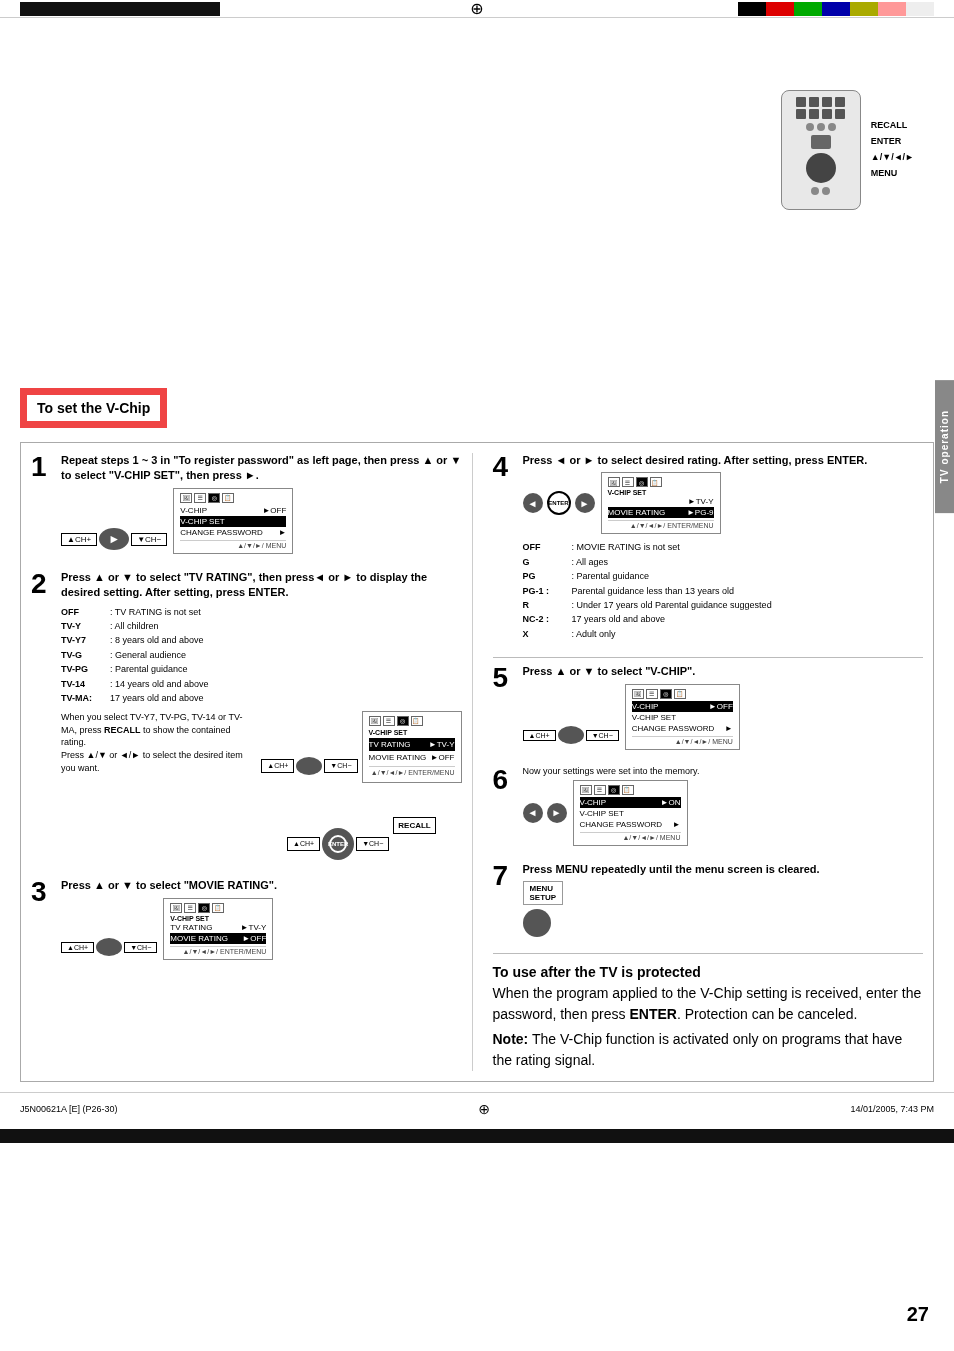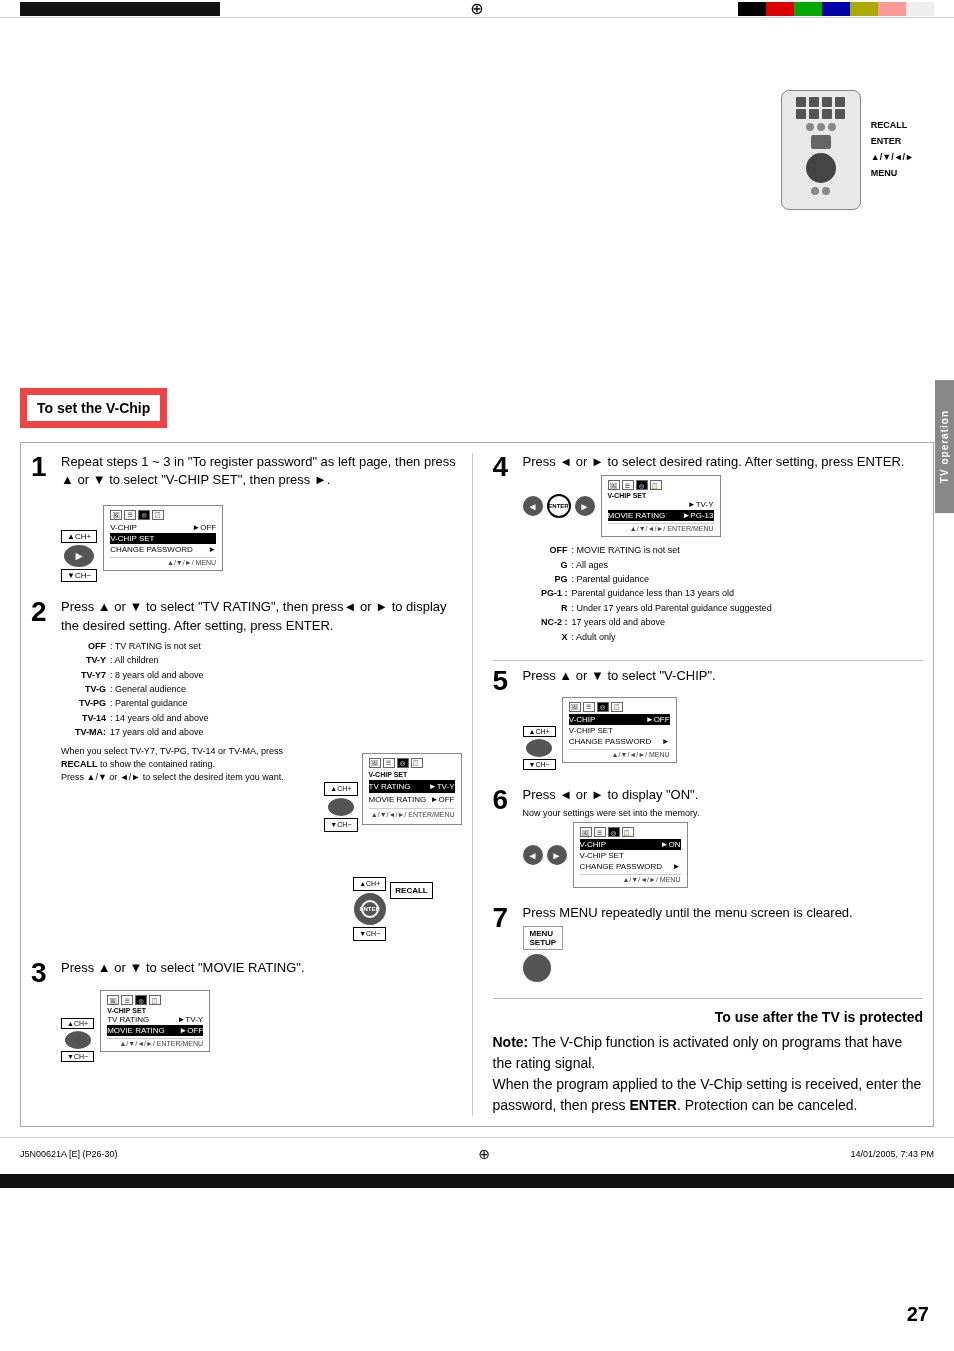--- a/index.html
+++ b/index.html
@@ -137,28 +137,28 @@
     .step-number {
       font-size: 28px;
       font-weight: bold;
       line-height: 1;
       min-width: 22px;
     }
     .step-content {
       flex: 1;
     }
     .step-title {
-      font-weight: normal;
-      font-size: 13px;
+      font-weight: bold;
+      font-size: 11px;
       margin-bottom: 4px;
       line-height: 1.4;
     }
     .ch-control {
       display: flex;
-      flex-direction: column;
+      flex-direction: row;
       align-items: center;
       gap: 2px;
       margin-top: 37px;
     }
     .ch-btn {
       font-size: 8px;
       border: 1px solid #000;
       padding: 1px 5px;
       cursor: pointer;
       background: #fff;
@@ -244,21 +244,21 @@
     .recall-btn {
       font-size: 8px;
       font-weight: bold;
       border: 1px solid #000;
       padding: 2px 4px;
       background: #fff;
     }
 
     .divider { border: none; border-top: 1px solid #bbb; margin: 6px 0; }
 
-    .bold { font-weight: bold; text-align: right; }
+    .bold { font-weight: bold; }
 
     
     .page-number {
       position: absolute;
       bottom: 25px;
       right: 25px;
       font-size: 20px;
       font-weight: bold;
     }
 
@@ -536,21 +536,21 @@
               <div class="menu-icon-box active">◎</div>
               <div class="menu-icon-box">📋</div>
             </div>
             <div style="font-size:7px;font-weight:bold;">V-CHIP SET</div>
             <div class="menu-item">
                 <span></span>
                 <span>►TV-Y</span>
               </div>
             <div class="menu-item selected">
                 <span>MOVIE RATING</span>
-                <span>►PG-13</span>
+                <span>►PG-9</span>
               </div>
             <div class="menu-nav">▲/▼/◄/►/ ENTER/MENU</div>
           </div>
         </div>
 
         <div class="info-list" style="margin-top:6px;">
           <div class="item-row">
               <span class="label bold">OFF</span>
               <span>:  MOVIE RATING is not set</span>
             </div>
@@ -617,23 +617,20 @@
               </div>
             <div class="menu-nav">▲/▼/◄/►/ MENU</div>
           </div>
         </div>
       </div>
     </div>
 
     <div class="step-block">
       <div class="step-number">6</div>
       <div class="step-content">
-        <div class="step-title">
-          Press ◄ or ► to display "ON".
-        </div>
         <div style="font-size:9px;margin-bottom:4px;">Now your settings were set into the memory.</div>
         <div class="step-diagrams-row">
           <div style="display:flex;gap:4px;align-items:center;">
             <div style="width:20px;height:20px;border-radius:50%;background:#555;display:flex;align-items:center;justify-content:center;color:#fff;font-size:10px;">◄</div>
             <div style="width:20px;height:20px;border-radius:50%;background:#555;display:flex;align-items:center;justify-content:center;color:#fff;font-size:10px;">►</div>
           </div>
           <div class="menu-box" style="min-width:115px;">
             <div class="menu-top-icons">
               <div class="menu-icon-box">🖼</div>
               <div class="menu-icon-box">☰</div>
@@ -668,26 +665,26 @@
           <div style="font-size:8px;font-weight:bold;border:1px solid #999;padding:2px 6px;margin-bottom:2px;">MENU<br>SETUP</div>
           <div style="width:28px;height:28px;border-radius:50%;background:#555;margin-top:2px;"></div>
         </div>
       </div>
     </div>
 
     <hr class="divider">
 
     <div class="note-section">
       <div class="bold">To use after the TV is protected</div>
+      <div>
+        When the program applied to the V-Chip setting is received, enter the password, then press <span class="bold">ENTER</span>. Protection can be canceled.
+      </div>
       <div style="margin-top:4px;">
         <span class="bold">Note:</span>
         <span>The V-Chip function is activated only on programs that have the rating signal.</span>
-      </div>
-      <div>
-        When the program applied to the V-Chip setting is received, enter the password, then press <span class="bold">ENTER</span>. Protection can be canceled.
       </div>
     </div>
 
   </div>
 
 </div>
 
 <div style="display:flex;justify-content:space-between;align-items:center;padding:8px 20px;margin-top:10px;border-top:1px solid #ccc;position:relative;">
   <div style="font-size:9px;">J5N00621A [E] (P26-30)</div>
   <div style="font-size:14px;">⊕</div>

